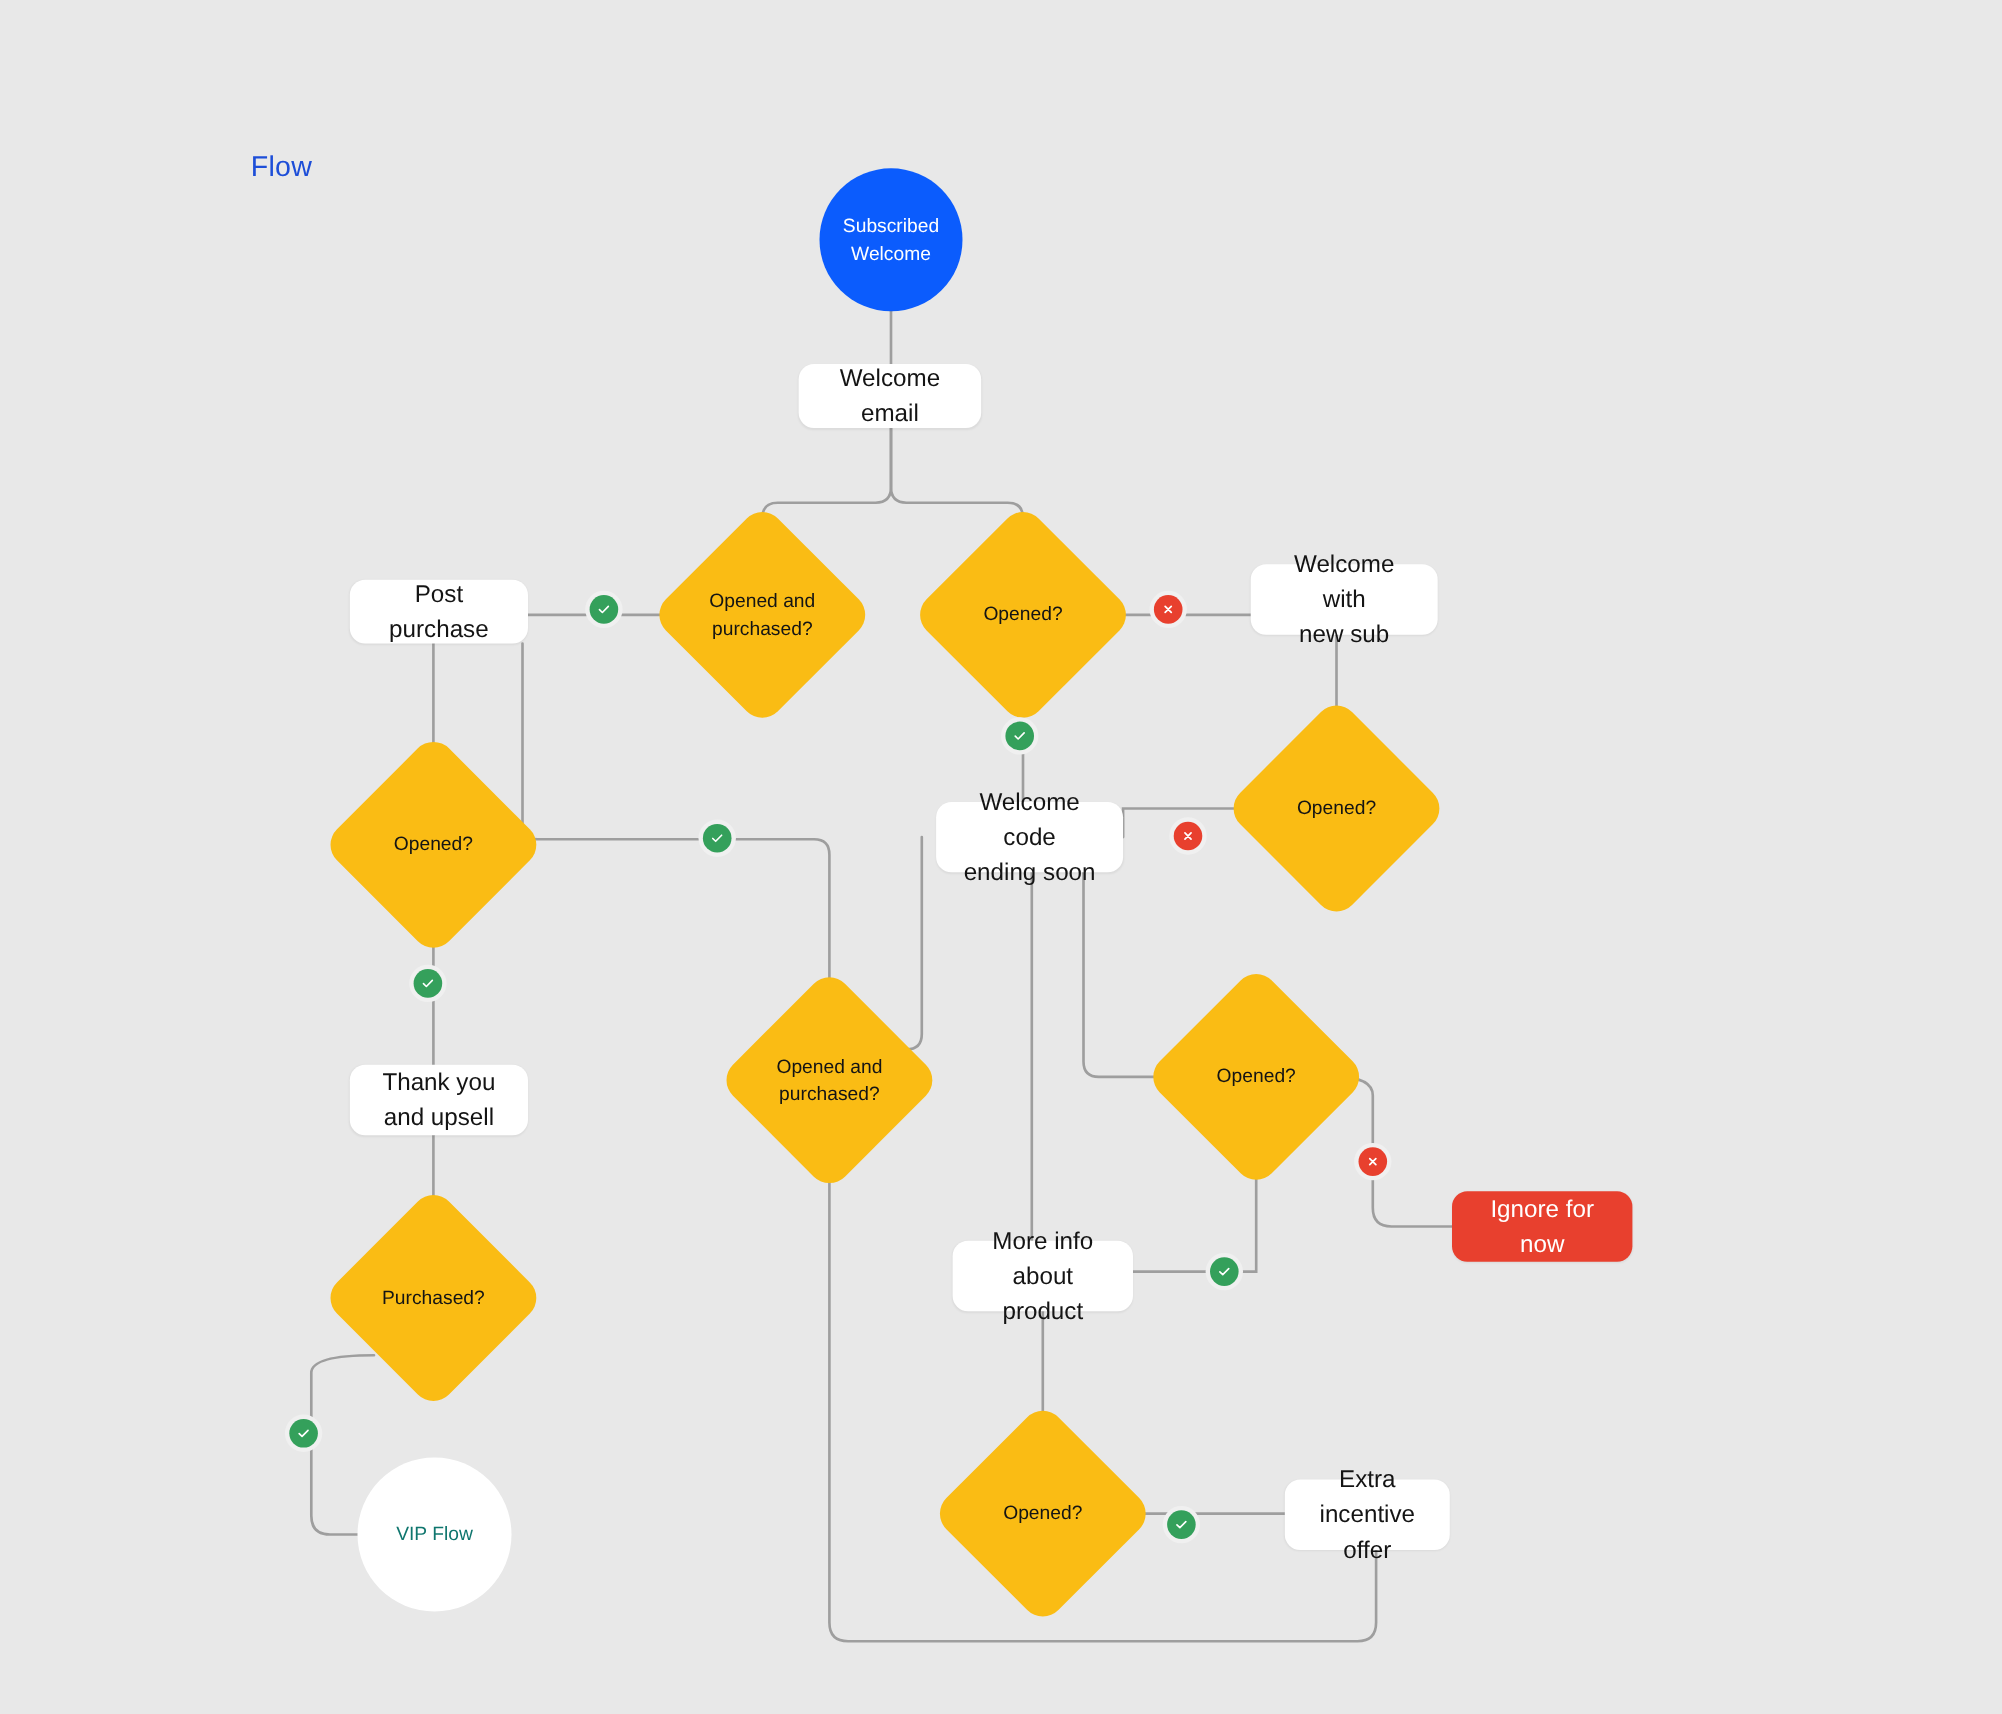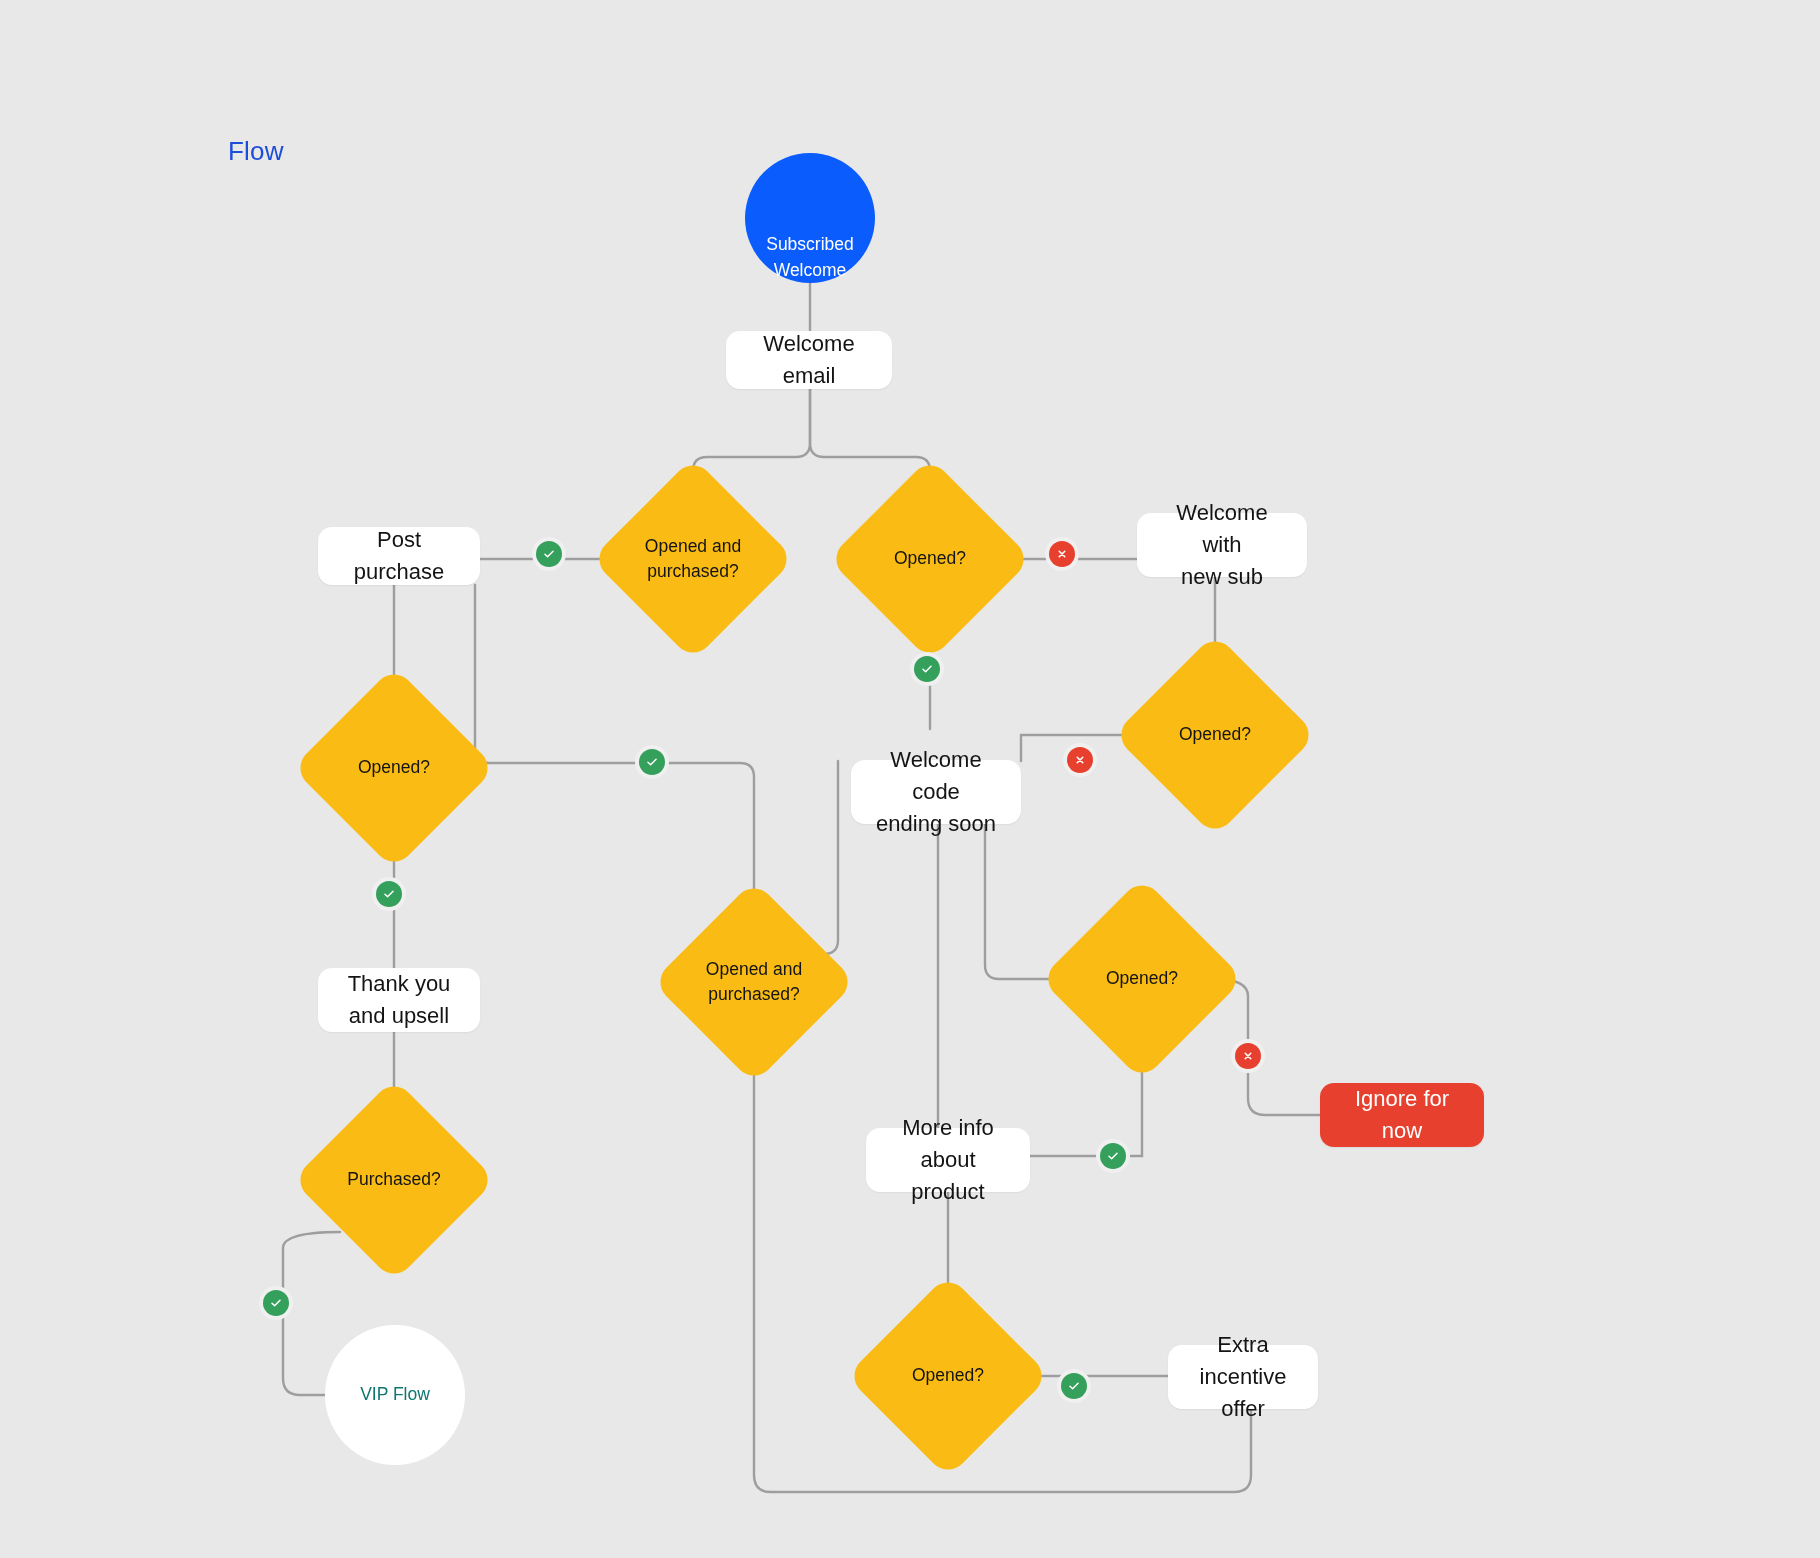--- a/index.html
+++ b/index.html
@@ -144,21 +144,21 @@
       <path d="M 938,793 L 938,1128" fill="none" stroke="#9e9e9e" stroke-width="2.4" stroke-linecap="round"></path>
       <path d="M 985,793 L 985,965 Q 985,979 999,979 L 1070,979" fill="none" stroke="#9e9e9e" stroke-width="2.4" stroke-linecap="round"></path>
       <path d="M 1214,979 Q 1248,979 1248,996 L 1248,1098 Q 1248,1115 1265,1115 L 1320,1115" fill="none" stroke="#9e9e9e" stroke-width="2.4" stroke-linecap="round"></path>
       <path d="M 1142,1051 L 1142,1156 L 1030,1156" fill="none" stroke="#9e9e9e" stroke-width="2.4" stroke-linecap="round"></path>
       <path d="M 948,1192 L 948,1304" fill="none" stroke="#9e9e9e" stroke-width="2.4" stroke-linecap="round"></path>
       <path d="M 1020,1376 L 1168,1376" fill="none" stroke="#9e9e9e" stroke-width="2.4" stroke-linecap="round"></path>
       <path d="M 1251,1409 L 1251,1475 Q 1251,1492 1234,1492 L 771,1492 Q 754,1492 754,1475 L 754,1054" fill="none" stroke="#9e9e9e" stroke-width="2.4" stroke-linecap="round"></path>
     </svg>
 
   <div id="node-layer">
-      <div class="node circle start" style="left: 745px; top: 153px; width: 130px; height: 130px; align-items: flex-end;">
+      <div class="node circle start" style="left: 745px; top: 153px; width: 130px; height: 130px;">
         <div>
           <div>Subscribed</div>
           <div>Welcome</div>
         </div>
       </div>
       <div class="node card" style="left: 726px; top: 331px; width: 166px; height: 58px;">
         <div>
           <div>Welcome email</div>
         </div>
       </div>
@@ -191,21 +191,21 @@
         <div class="dlabel">
           <div>Opened?</div>
         </div>
       </div>
       <div class="node diamond" style="left: 322px; top: 696px; width: 144px; height: 144px;">
         <div class="dshape"></div>
         <div class="dlabel">
           <div>Opened?</div>
         </div>
       </div>
-      <div class="node card" style="left: 851px; top: 760px; width: 170px; height: 64px;">
+      <div class="node card" style="left: 851px; top: 729px; width: 170px; height: 64px;">
         <div>
           <div>Welcome code</div>
           <div>ending soon</div>
         </div>
       </div>
       <div class="node card" style="left: 318px; top: 968px; width: 162px; height: 64px;">
         <div>
           <div>Thank you</div>
           <div>and upsell</div>
         </div>

